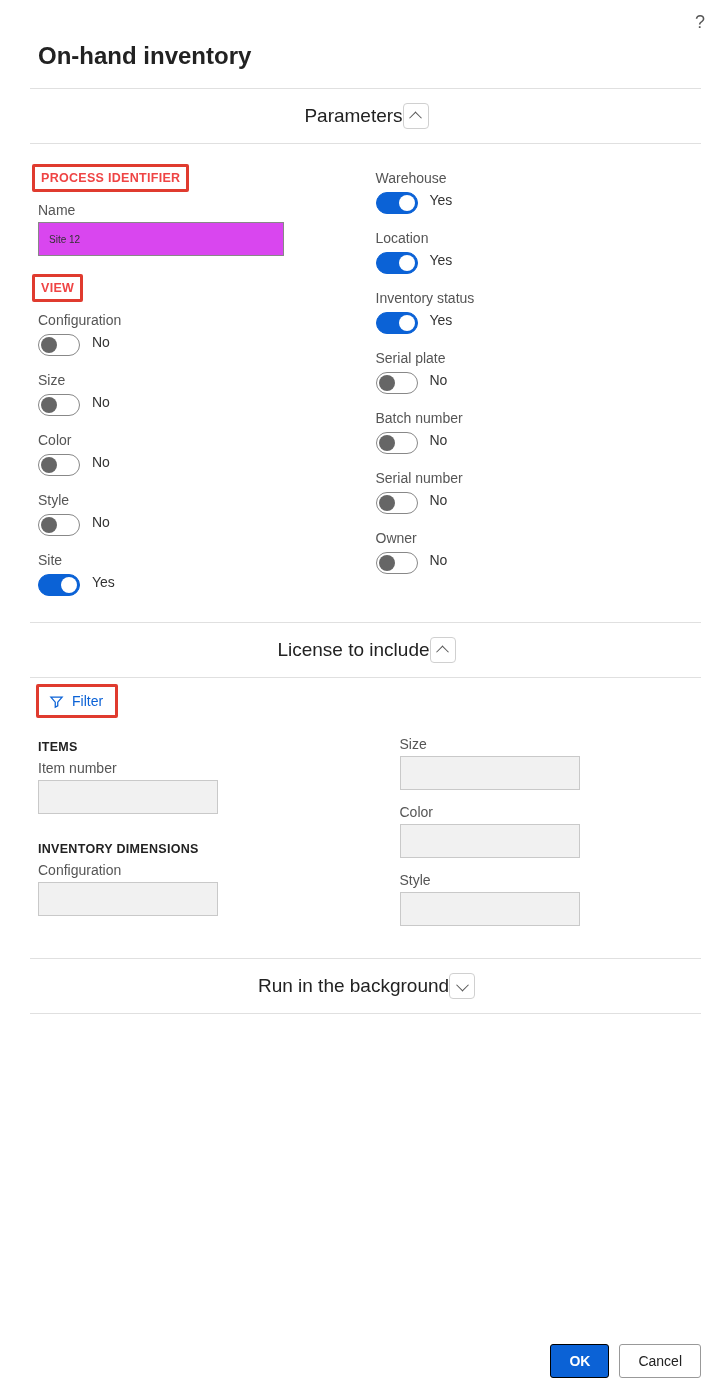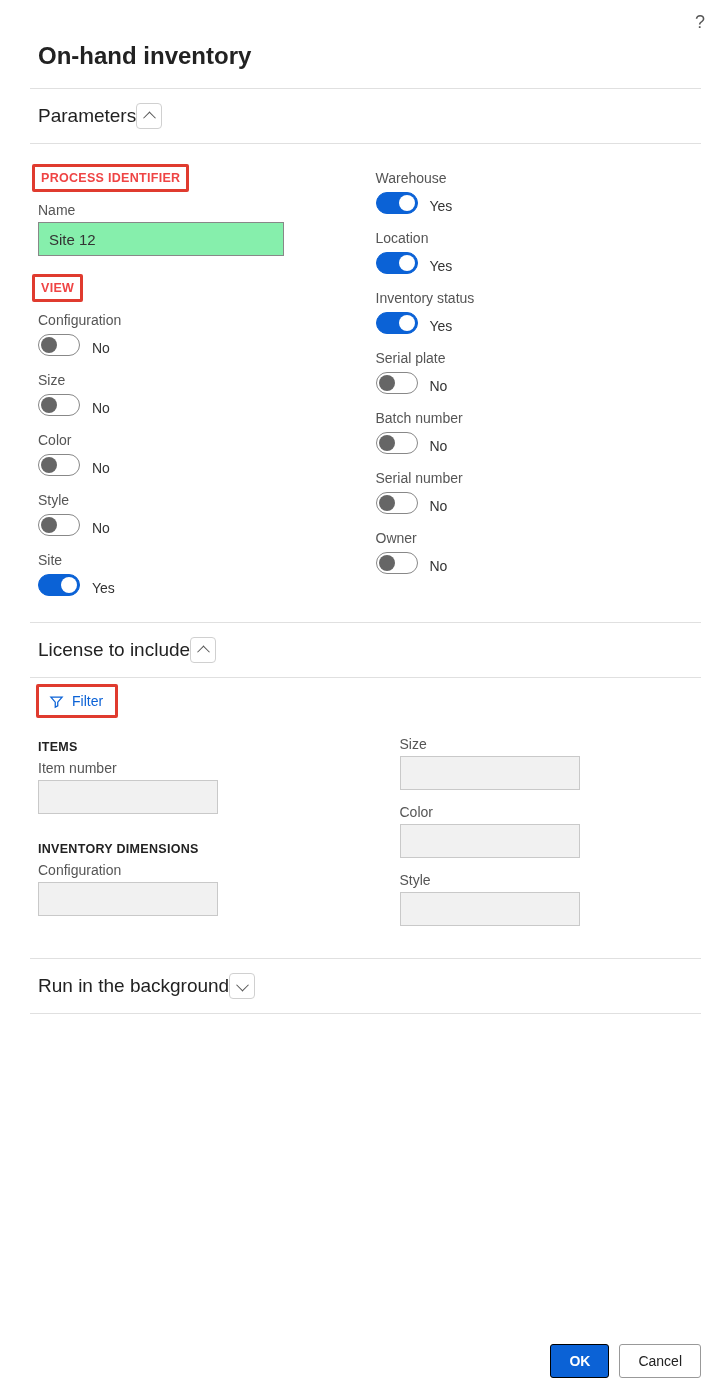--- a/index.html
+++ b/index.html
@@ -9,21 +9,21 @@
       width: 725px;
       height: 1398px;
       position: relative;
       overflow: hidden;
     }
     .help-icon { position: absolute; top: 12px; right: 20px; font-size: 18px; color: #555; cursor: pointer; }
     .page { padding: 12px 24px 0 30px; }
     h1.page-title { font-size: 24px; font-weight: 600; color: #222; margin: 30px 0 18px 8px; }
 
     .section-header {
-      display: flex; justify-content: flex-start; align-items: center;
+      display: flex; justify-content: center; align-items: center;
       border-top: 1px solid #e0e0e0; border-bottom: 1px solid #e0e0e0;
       padding: 14px 6px 14px 8px; margin: 0;
     }
     .section-header.no-top-border { border-top: none; }
     .section-title { font-size: 19px; font-weight: 400; color: #222; }
     .chevron-box {
       width: 26px; height: 26px; border: 1px solid #d0d0d0; border-radius: 4px;
       display: flex; align-items: center; justify-content: center; cursor: pointer;
       color: #555;
     }
@@ -41,30 +41,30 @@
       text-transform: uppercase; padding: 4px 6px; display: inline-block;
     }
     .highlight-box { border: 3px solid #e03b2f; border-radius: 2px; }
     .highlight-wrap { margin-bottom: 10px; }
     .highlight-wrap.process { margin-top: 2px; margin-left: -6px; }
     .highlight-wrap.view { margin-top: 18px; margin-left: -6px; }
 
     .field-label { font-size: 14px; color: #555; margin: 6px 0 4px 0; }
     .text-input {
       width: 246px; height: 34px; border: 1px solid #888; padding: 0 10px;
-      font-size: 15px; color: #333; background: #86efac; outline: none;
+      font-size: 10px; color: #333; background: #d946ef; outline: none;
     }
     .ro-input {
       width: 180px; height: 34px; border: 1px solid #c9c9c9; padding: 0 10px;
       font-size: 14px; color: #333; background: #f1f1f1; outline: none;
     }
 
     .toggle-row { margin: 8px 0 16px 0; }
     .toggle-row .field-label { margin-bottom: 6px; }
-    .toggle-line { display: flex; align-items: flex-end; gap: 12px; }
+    .toggle-line { display: flex; align-items: flex-start; gap: 12px; }
     .toggle {
       width: 42px; height: 22px; border-radius: 11px; position: relative; cursor: pointer;
       transition: background .15s;
     }
     .toggle .knob {
       position: absolute; top: 2px; width: 18px; height: 18px; border-radius: 50%;
       background: #fff; transition: left .15s, background .15s;
     }
     .toggle.off { background: #fff; border: 1px solid #888; }
     .toggle.off .knob { left: 2px; background: #666; width: 16px; height: 16px; top: 2px; }

